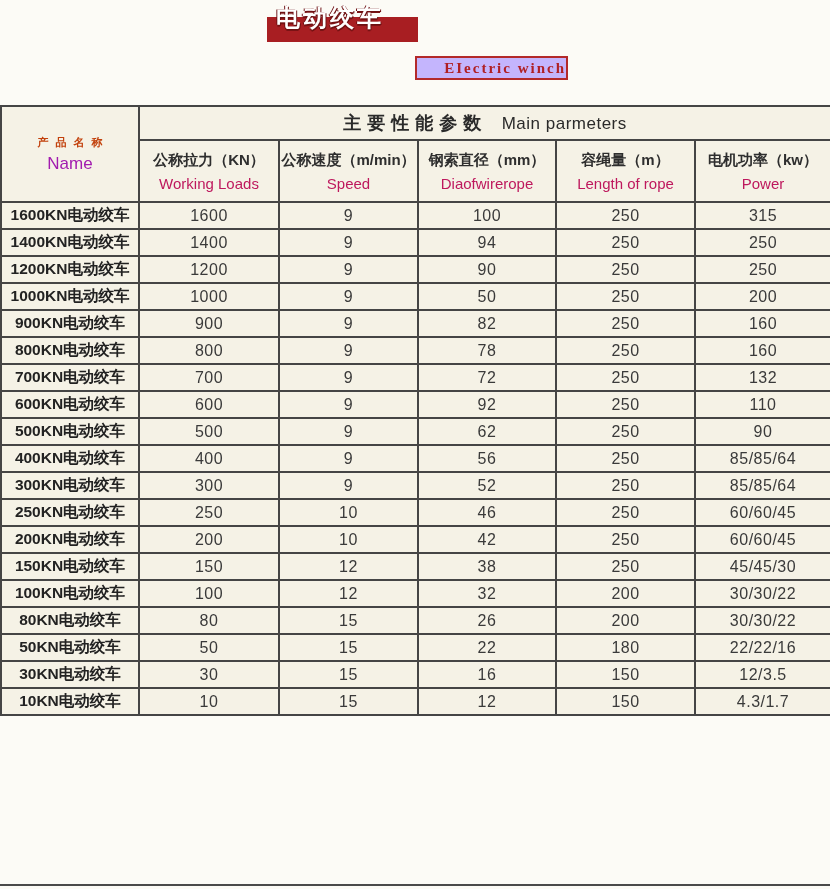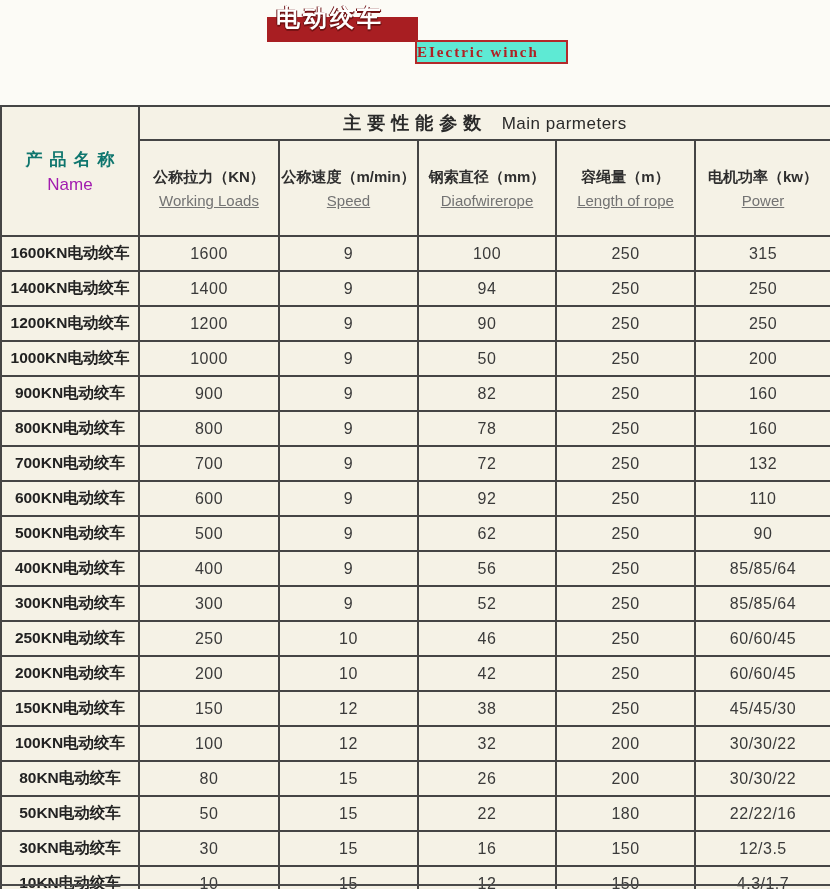--- a/index.html
+++ b/index.html
@@ -18,25 +18,25 @@
     background:#a81e22;
   }
   .banner-title{
     position:absolute;left:276px;top:6px;
     font-size:24px;font-weight:bold;line-height:1;
     letter-spacing:3px;color:#fff;
     text-shadow:1px 1px 0 #6d1012, -1px 0 0 #6d1012, 0 2px 0 #7a1315;
     white-space:nowrap;
   }
   .subtitle-box{
-    position:absolute;left:415px;top:40px;
+    position:absolute;left:415px;top:56px;
     width:149px;height:20px;
-    background:#5eead4;
+    background:#c4b5fd;
     border:2px solid #b3292a;
-    display:flex;align-items:center;justify-content:flex-start;
+    display:flex;align-items:center;justify-content:flex-end;
   }
   .subtitle-text{
     font-family:"Liberation Serif","DejaVu Serif",serif;
     font-size:15px;font-weight:bold;color:#b02024;
     letter-spacing:2px;white-space:nowrap;
   }
   
   .table-wrap{position:absolute;left:0;top:105px;width:830px;}
   table{
     border-collapse:collapse;table-layout:fixed;width:830px;
@@ -47,28 +47,28 @@
   col.c2{width:139px;}
   col.c3{width:138px;}
   col.c4{width:139px;}
   col.c5{width:136px;}
   th,td{
     border:2px solid #454545;
     padding:0;text-align:center;vertical-align:middle;
     font-weight:normal;
   }
   tr.group-row{height:34px;}
-  tr.sub-row{height:96px;}
-  tbody tr{height:35px;}
-  .name-head-cn{font-size:17px;font-weight:600;letter-spacing:7px;color:#0f766e;text-indent:7px;}
+  tr.sub-row{height:62px;}
+  tbody tr{height:27px;}
+  .name-head-cn{font-size:11px;font-weight:600;letter-spacing:7px;color:#c2410c;text-indent:7px;}
   .name-head-en{font-size:17px;color:#a21caf;margin-top:4px;}
   .group-cn{font-size:18px;font-weight:600;letter-spacing:6px;color:#2a2a2a;}
   .group-en{font-size:17px;color:#2a2a2a;margin-left:10px;letter-spacing:0.5px;}
   .sub-cn{font-size:15px;font-weight:600;color:#2e2e2e;}
-  .sub-en{font-size:15px;color:#737373;margin-top:5px;text-decoration:underline;}
+  .sub-en{font-size:15px;color:#be185d;margin-top:5px;}
   td.name-cell{font-size:15.5px;font-weight:600;color:#222;}
   td.value-cell{font-size:16px;color:#3a3a3a;letter-spacing:0.5px;}
   .bottom-rule{
     position:absolute;left:0;top:884px;width:830px;height:2px;
     background:#4a4a4a;
   }
 </style>
 </head>
 <body>
 

